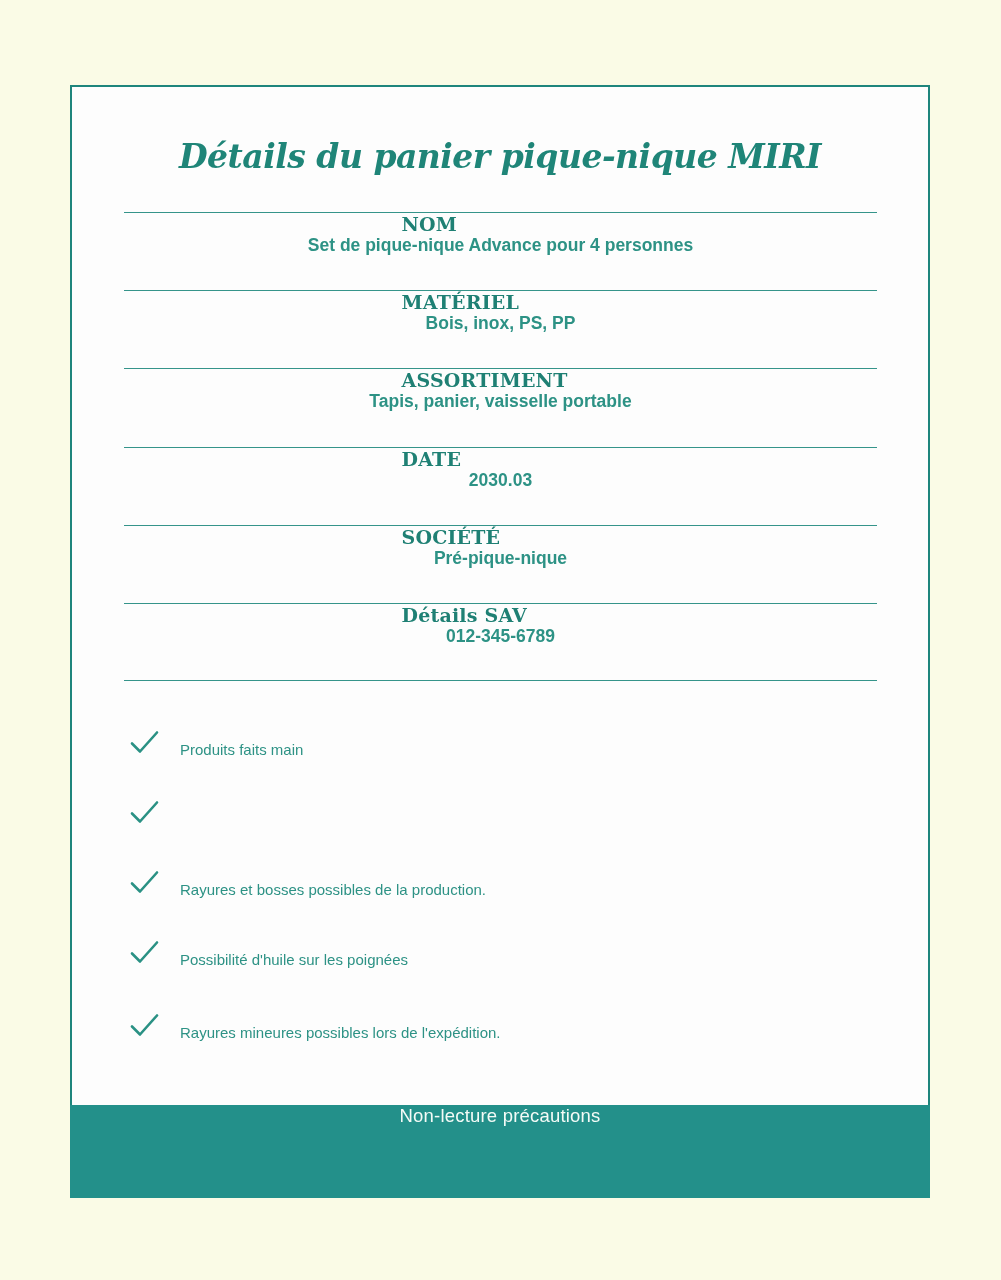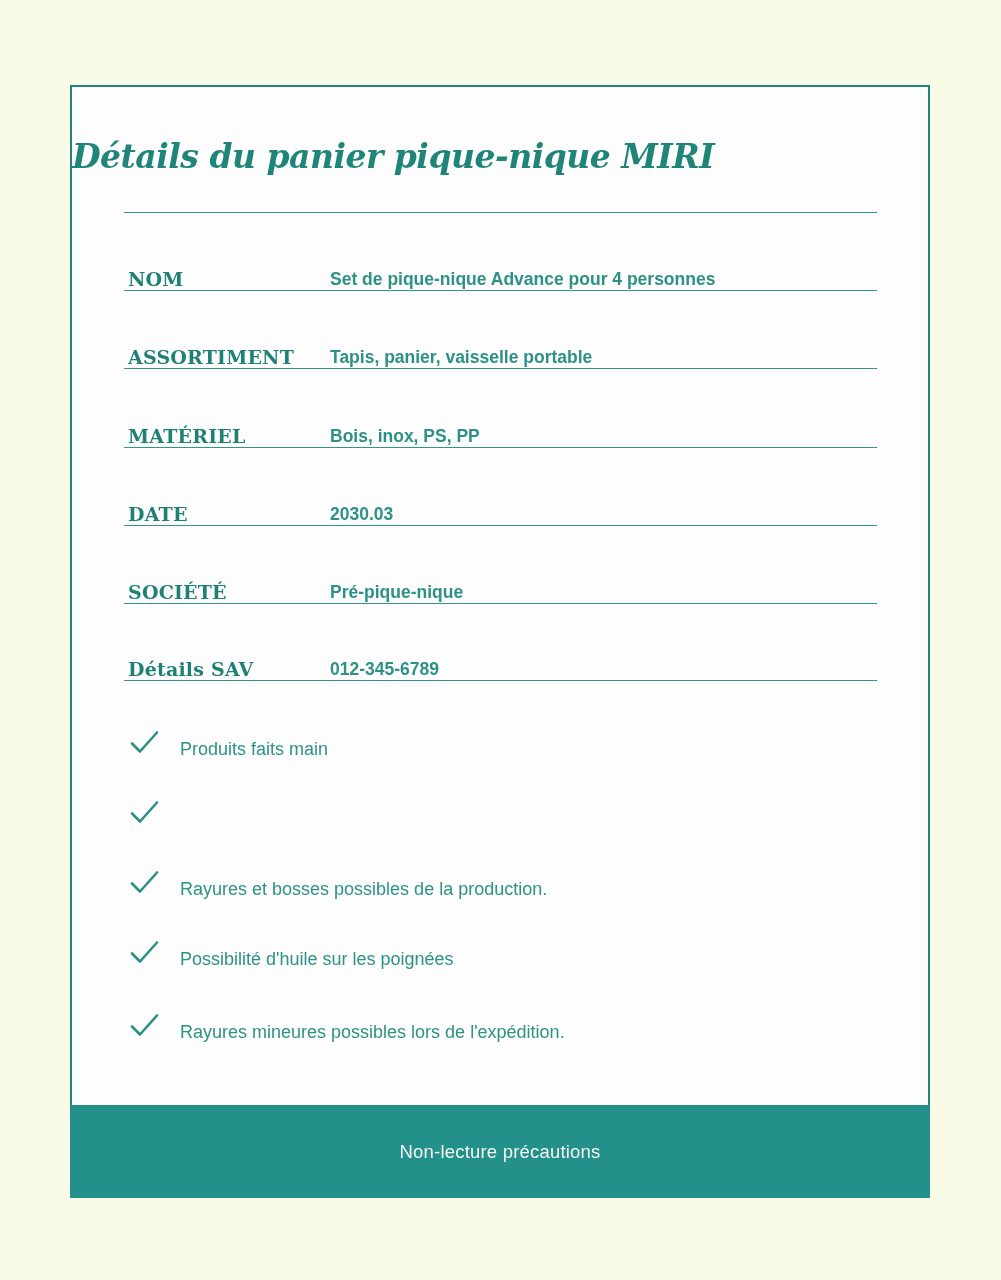--- a/index.html
+++ b/index.html
@@ -20,80 +20,82 @@
     position:relative;
     overflow:hidden;
   }
   .card{
     position:absolute;left:70px;top:85px;width:860px;height:1113px;
     background:var(--card-bg);
     border:2px solid var(--teal-border);
   }
   .title{
     position:absolute;top:50px;left:0;width:100%;
+    text-align:center;
     font-family:"DejaVu Serif","Liberation Serif",serif;
     font-style:italic;font-weight:700;
     font-size:33px;color:var(--teal-title);
     letter-spacing:-0.5px;
   }
   .spec-table{
     position:absolute;top:125px;left:52px;width:753px;
   }
   .spec-row{
-    display:flex;align-items:flex-end;
+    display:flex;align-items:center;
     height:78.2px;
     border-top:1px solid var(--line);
+    flex-direction:column;
   }
   .spec-row:last-child{border-bottom:1px solid var(--line);}
   .spec-label{
     width:206px;padding-left:4px;flex:none;
     font-family:"DejaVu Serif","Liberation Serif",serif;
     font-weight:700;font-size:19px;color:var(--teal-label);
     letter-spacing:0.2px;
   }
   .spec-value{
     font-size:17.5px;color:var(--teal-text);font-weight:bold;
   }
   .checklist{
     position:absolute;top:640px;left:58px;width:700px;
   }
   .check-item{
     display:flex;align-items:center;height:30px;margin-bottom:40px;
   }
   .check-item:nth-child(4){margin-bottom:43px;text-align:right;}
   .check-icon{width:29px;height:24px;margin-right:21px;flex:none;}
-  .check-text{font-size:18px;color:var(--teal-text);margin-top:14px;}
+  .check-text{font-size:15px;color:var(--teal-text);margin-top:14px;}
   .footer{
     position:absolute;left:-2px;right:-2px;bottom:-2px;height:93px;
     background:var(--footer-bg);
-    display:flex;align-items:center;justify-content:center;
+    display:flex;align-items:flex-start;justify-content:center;
   }
   .footer-text{
     color:#f4fbf7;font-size:18.5px;letter-spacing:0.2px;
   }
 </style>
 </head>
 <body>
 
 <div class="card">
 
   <h1 class="title">Détails du panier pique-nique MIRI</h1>
 
   <div class="spec-table">
     <div class="spec-row">
       <div class="spec-label">NOM</div>
       <div class="spec-value">Set de pique-nique Advance pour 4 personnes</div>
     </div>
     <div class="spec-row">
+      <div class="spec-label">MATÉRIEL</div>
+      <div class="spec-value">Bois, inox, PS, PP</div>
+    </div>
+    <div class="spec-row">
       <div class="spec-label">ASSORTIMENT</div>
       <div class="spec-value">Tapis, panier, vaisselle portable</div>
-    </div>
-    <div class="spec-row">
-      <div class="spec-label">MATÉRIEL</div>
-      <div class="spec-value">Bois, inox, PS, PP</div>
     </div>
     <div class="spec-row">
       <div class="spec-label">DATE</div>
       <div class="spec-value">2030.03</div>
     </div>
     <div class="spec-row">
       <div class="spec-label">SOCIÉTÉ</div>
       <div class="spec-value">Pré-pique-nique</div>
     </div>
     <div class="spec-row">

